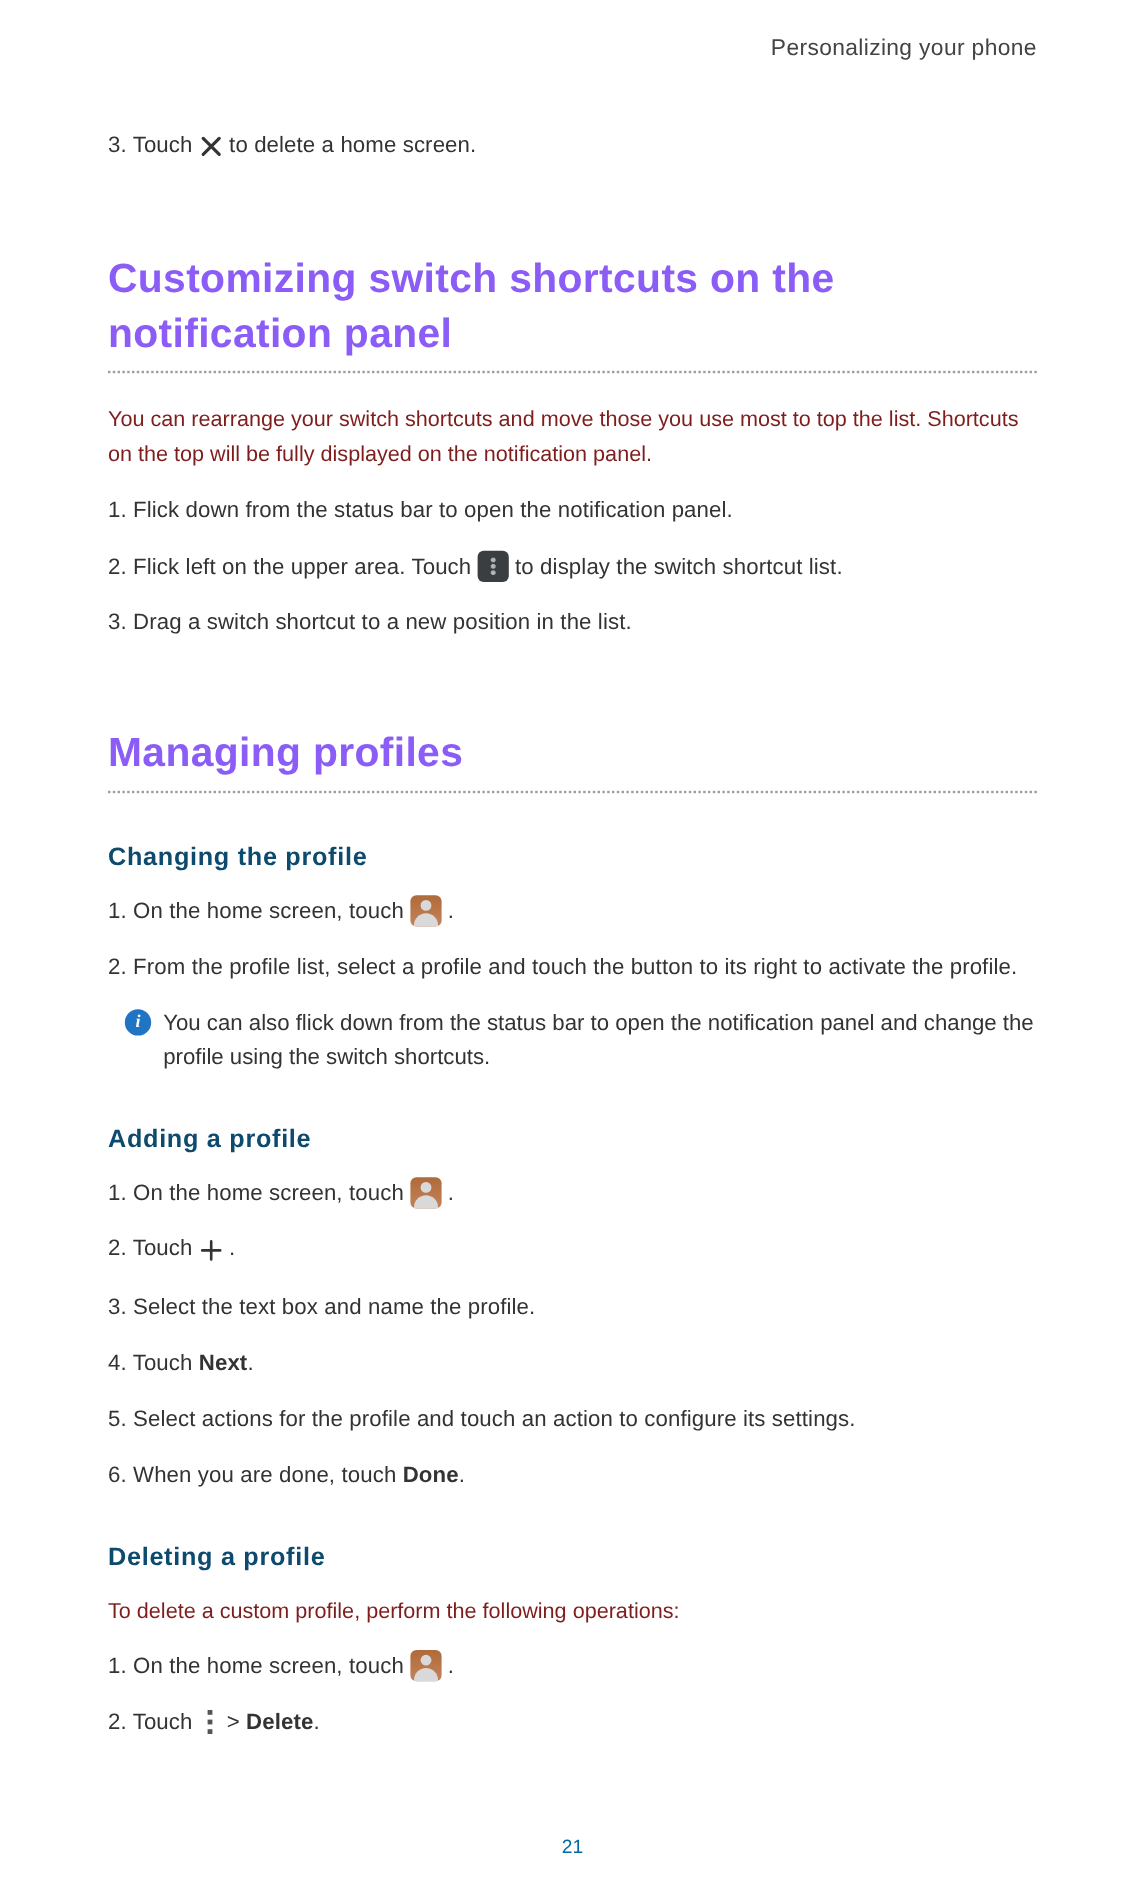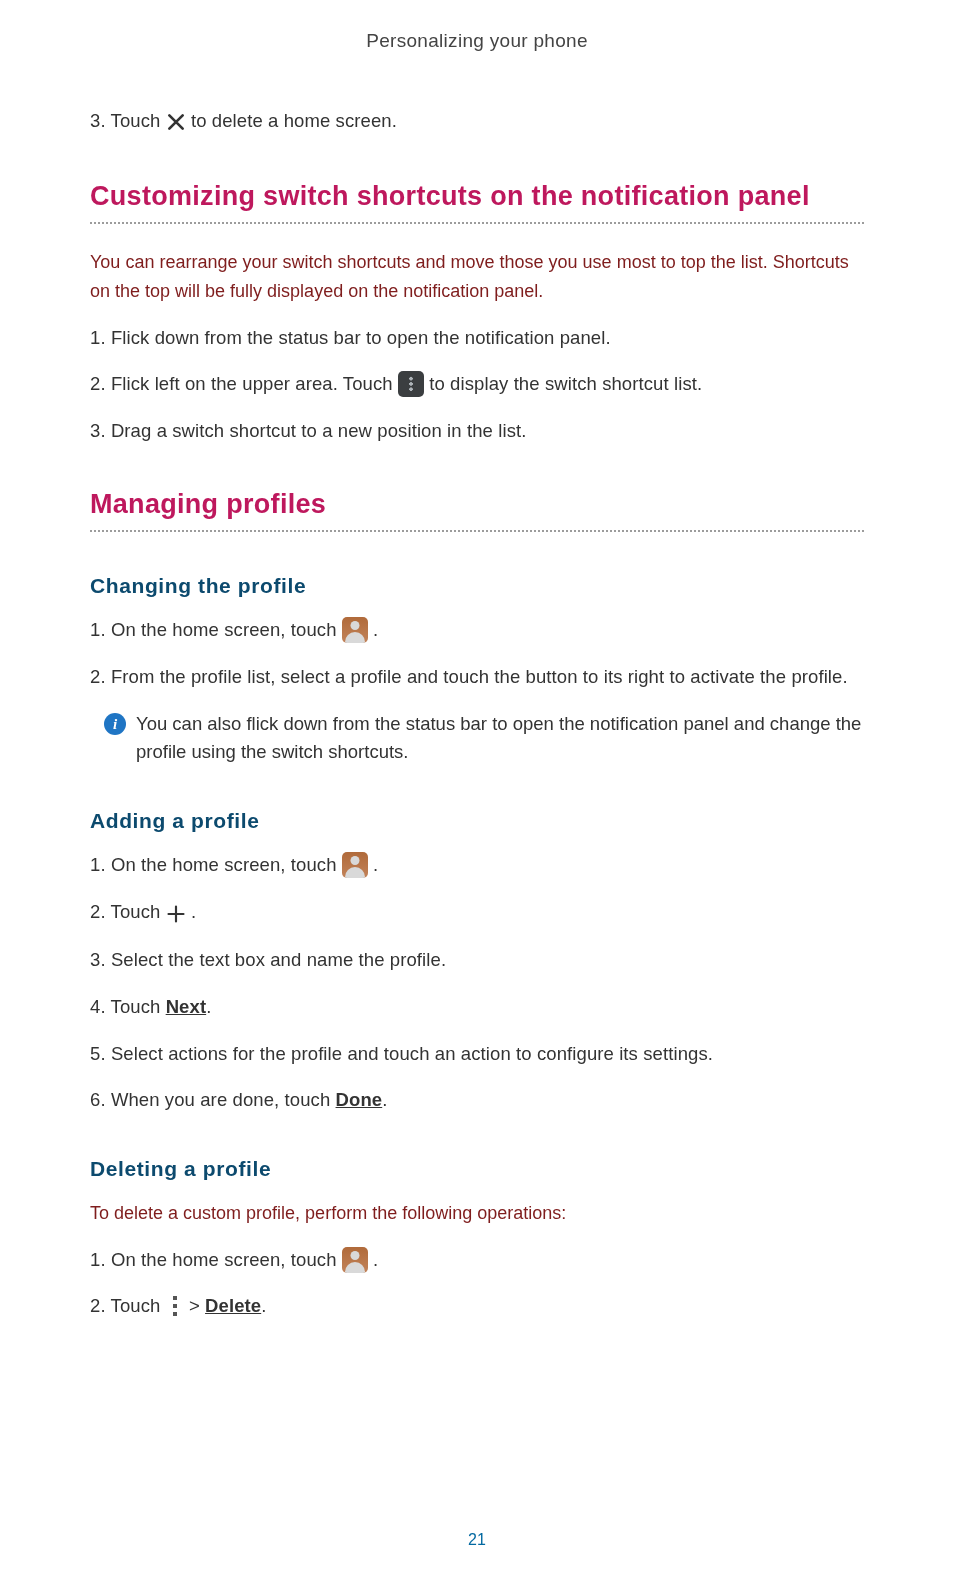--- a/index.html
+++ b/index.html
@@ -11,33 +11,33 @@
     width: 954px;
   }
   .page {
     box-sizing: border-box;
     width: 954px;
     min-height: 1577px;
     padding: 30px 90px 40px 90px;
     position: relative;
   }
   .header {
-    text-align: center;
+    text-align: right;
     color: #444444;
     font-size: 19px;
     letter-spacing: 0.3px;
     margin-bottom: 55px;
   }
   .h2 {
-    color: #be185d;
+    color: #8b5cf6;
     font-weight: 700;
-    font-size: 27px;
+    font-size: 34px;
     letter-spacing: 0.3px;
     line-height: 1.35;
-    margin-top: 40px;
+    margin-top: 72px;
   }
   .dotted {
     border-top: 2px dotted #9c9c9c;
     margin-top: 8px;
     margin-bottom: 24px;
   }
   .h3 {
     color: #0c4a6e;
     font-weight: 700;
     font-size: 21px;
@@ -55,21 +55,20 @@
     font-size: 18.5px;
     line-height: 1.55;
     color: #333333;
     margin: 18px 0;
     padding-left: 22px;
     text-indent: -22px;
     letter-spacing: 0.1px;
   }
   .bold {
     font-weight: 700;
-    text-decoration: underline;
   }
   .note {
     display: flex;
     align-items: flex-start;
     margin: 14px 0 0 14px;
     font-size: 18.5px;
     line-height: 1.55;
     color: #333333;
   }
   .note-text {

